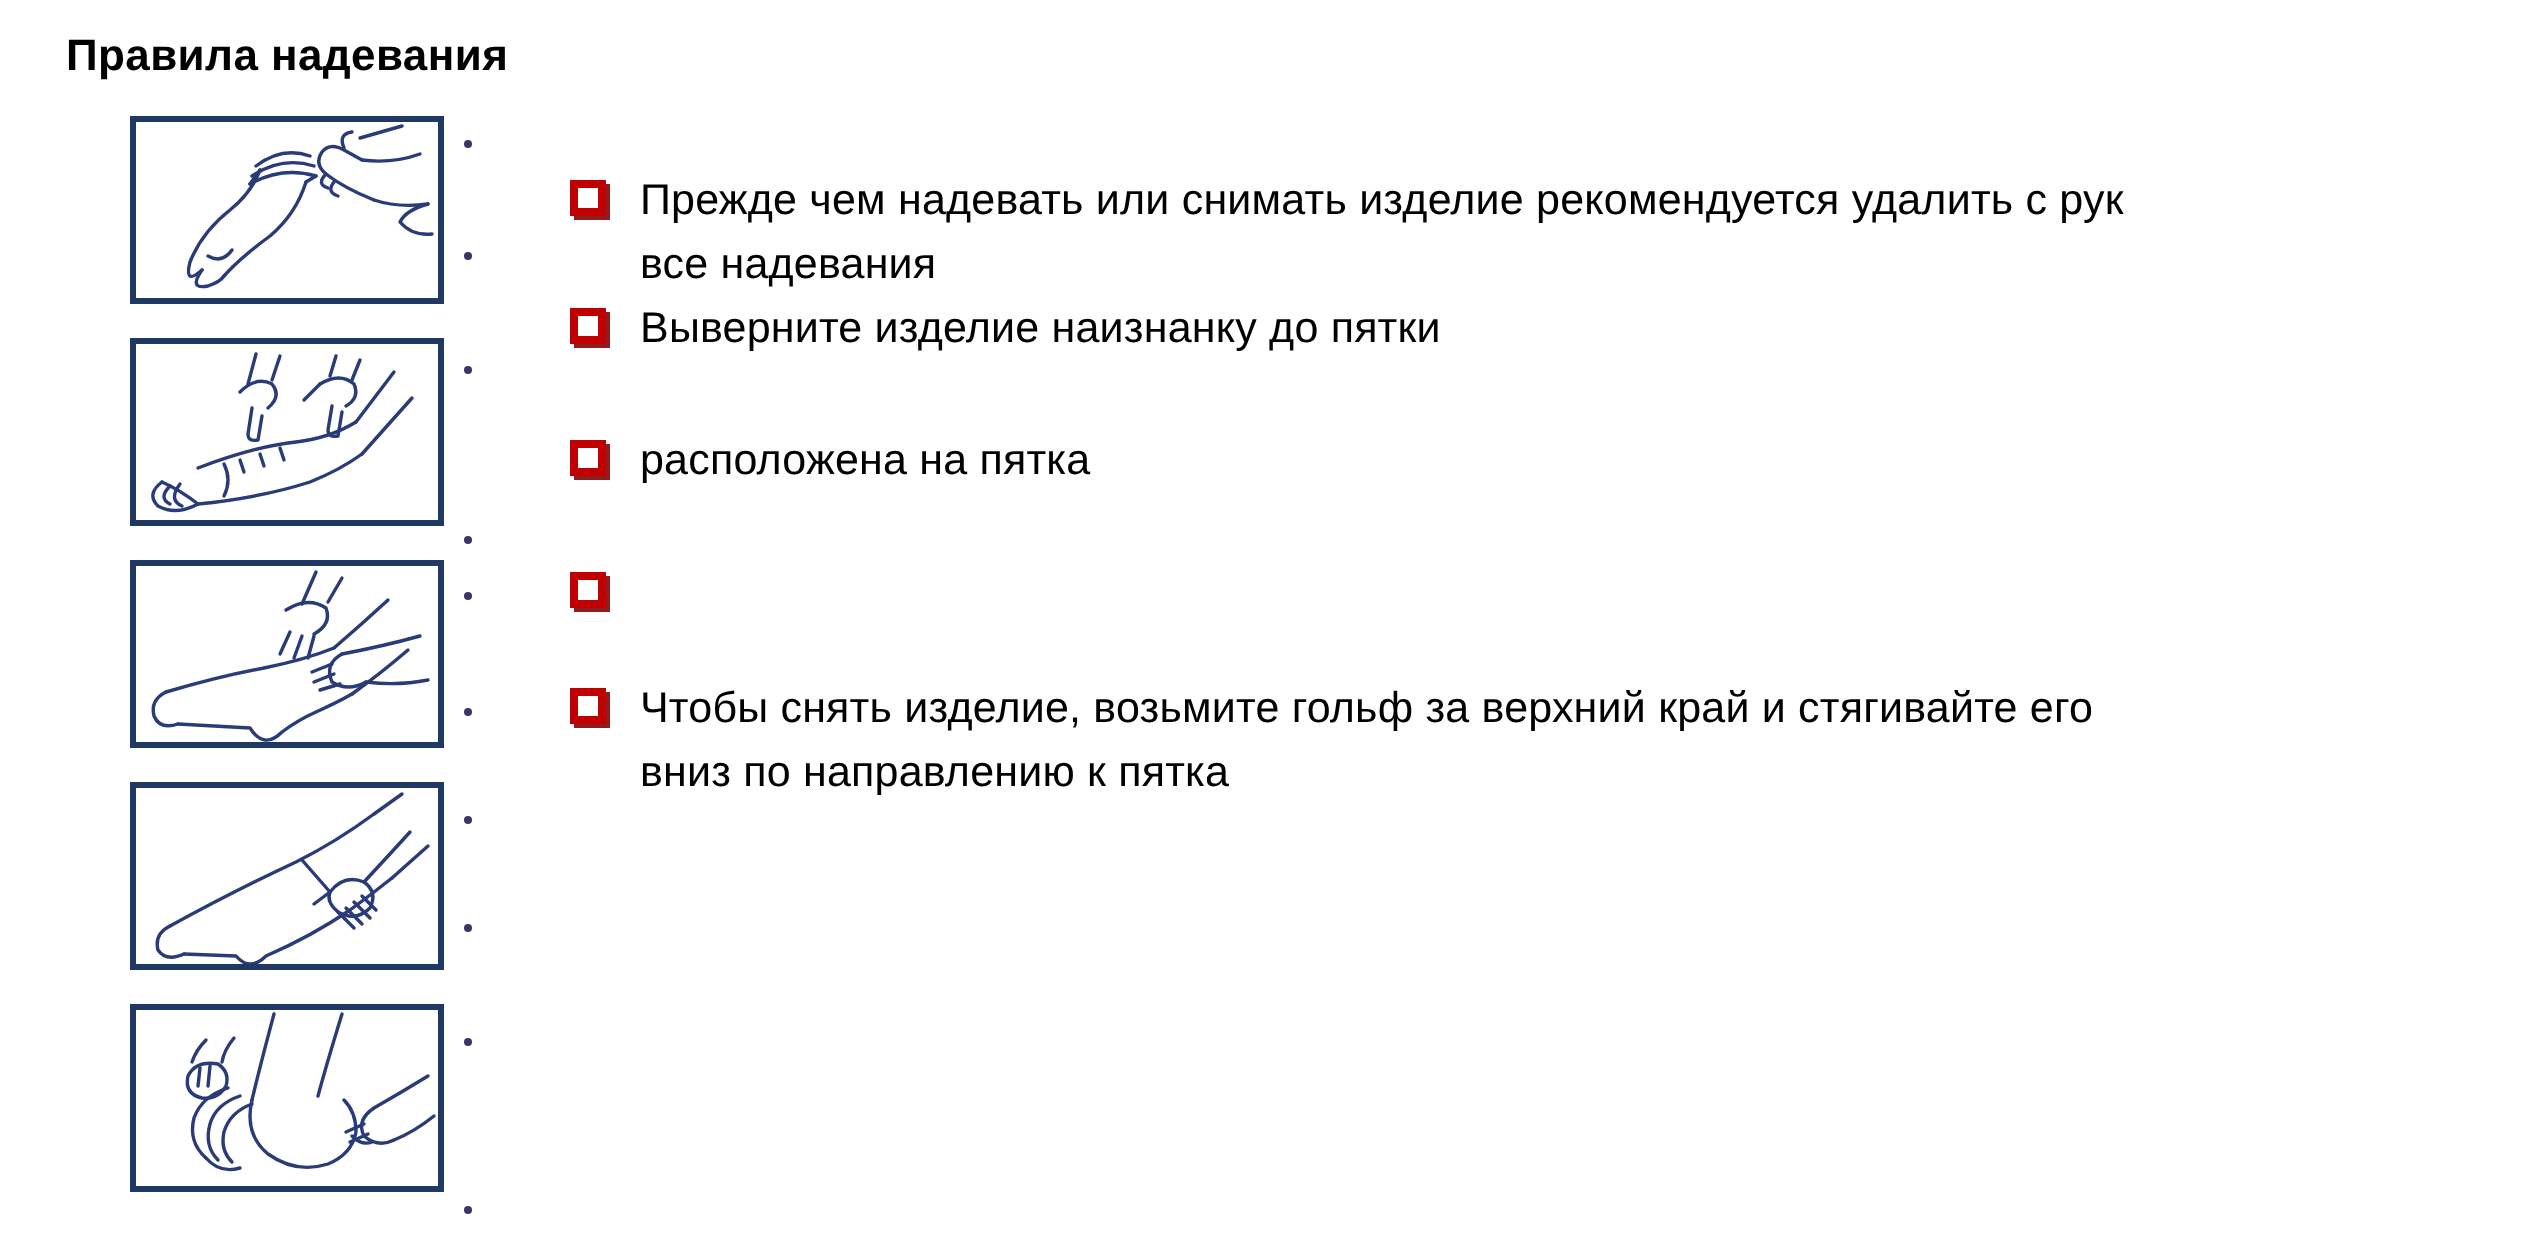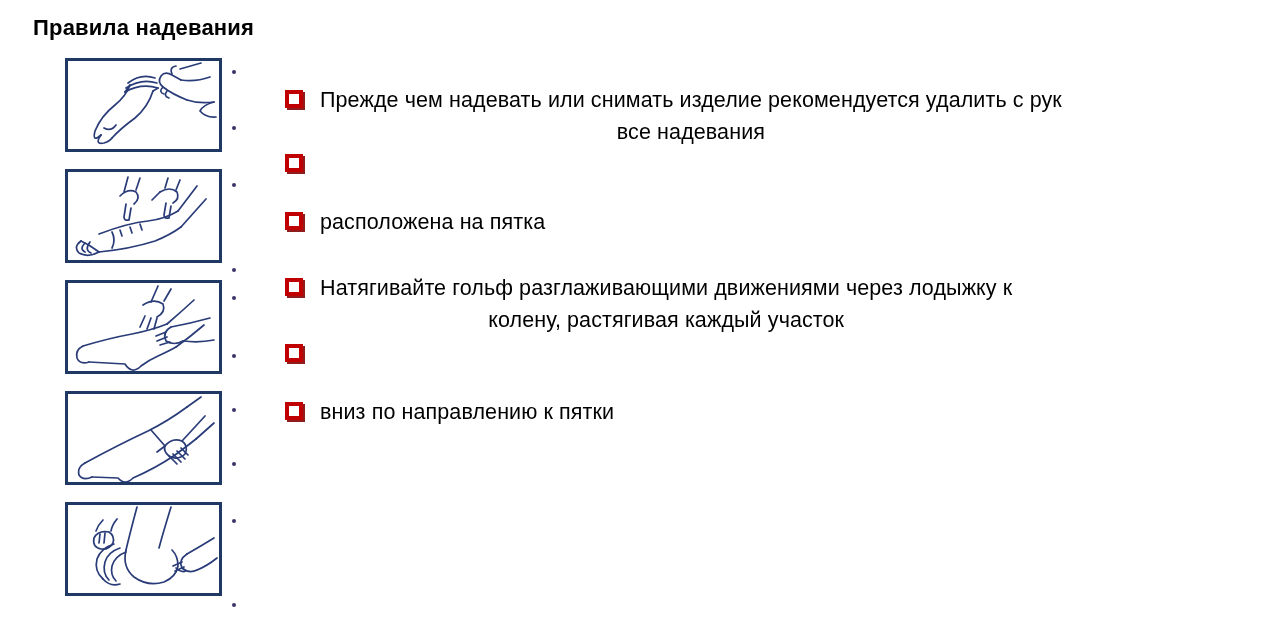--- a/index.html
+++ b/index.html
@@ -76,21 +76,20 @@
     border: 4px solid #c00000;
     background: #ffffff;
     box-shadow: 2px 2px 0 #8f1d1d;
   }
   .item-text {
     margin-left: 17px;
     font-size: 21.5px;
     line-height: 32px;
     color: #000000;
     letter-spacing: 0.1px;
-    text-align: center;
   }
   .gap-0 { margin-bottom: 0; }
   .gap-s { margin-bottom: 2px; }
   .gap-l { margin-bottom: 34px; }
 </style>
 </head>
 <body>
 
 <div class="slide">
 
@@ -229,44 +228,41 @@
     <div class="item gap-0">
       <span class="checkbox"></span>
       <div class="item-text">
         <div>Прежде чем надевать или снимать изделие рекомендуется удалить с рук</div>
         <div>все надевания</div>
       </div>
     </div>
 
     <div class="item gap-l">
       <span class="checkbox"></span>
+      <div class="item-text">
+        <div>Выверните изделие наизнанку до пятки</div>
+      </div>
     </div>
 
     <div class="item gap-l">
       <span class="checkbox"></span>
       <div class="item-text">
         <div>расположена на пятка</div>
       </div>
     </div>
 
-    <div class="item gap-s">
-      <span class="checkbox"></span>
-      <div class="item-text">
-        <div>Натягивайте гольф разглаживающими движениями через лодыжку к</div>
-        <div>колену, растягивая каждый участок</div>
-      </div>
-    </div>
 
     <div class="item gap-l">
       <span class="checkbox"></span>
     </div>
 
 
     <div class="item gap-0">
       <span class="checkbox"></span>
       <div class="item-text">
-        <div>вниз по направлению к пятки</div>
+        <div>Чтобы снять изделие, возьмите гольф за верхний край и стягивайте его</div>
+        <div>вниз по направлению к пятка</div>
       </div>
     </div>
 
   </div>
 
 </div>
 
 </body></html>

